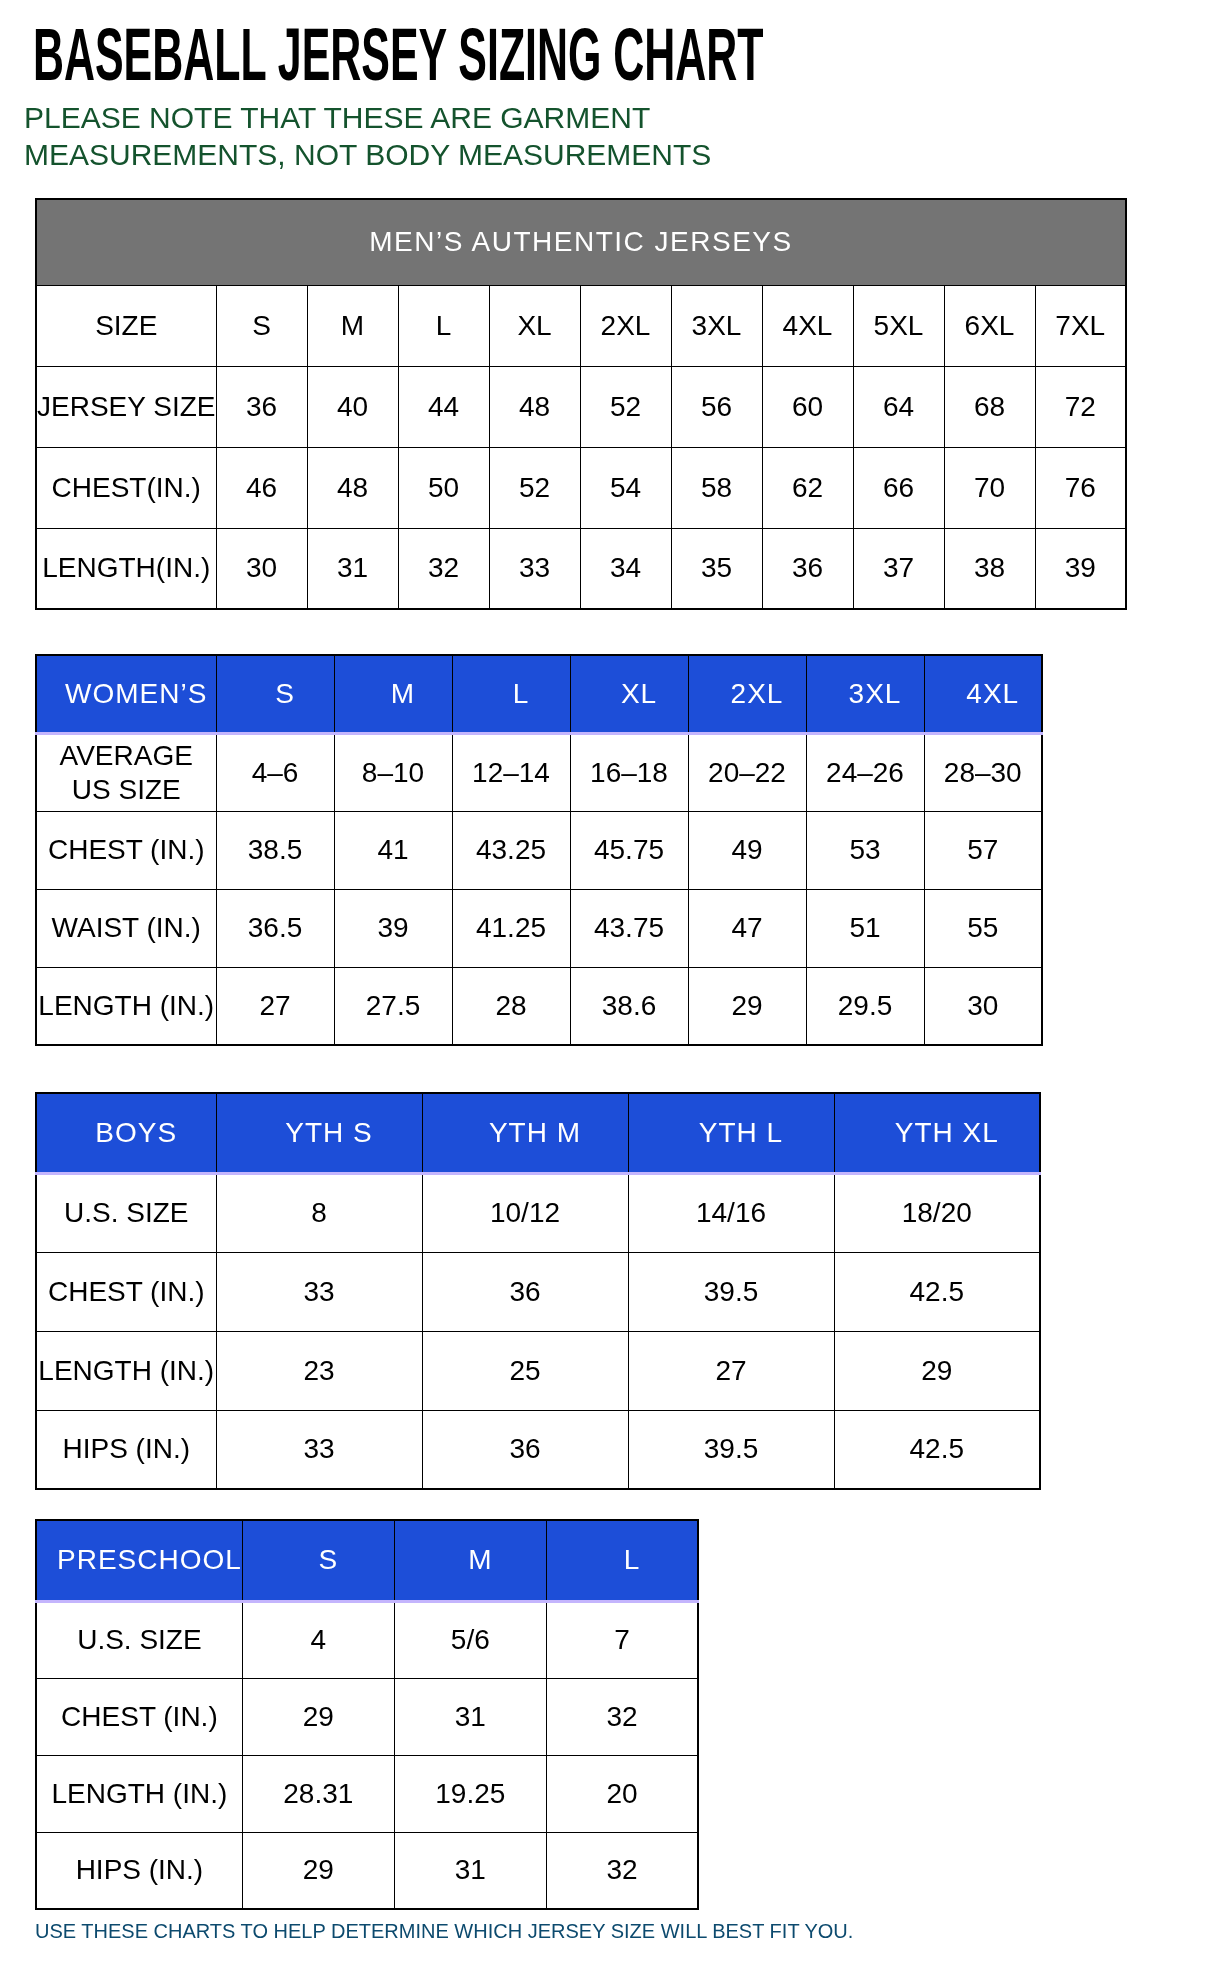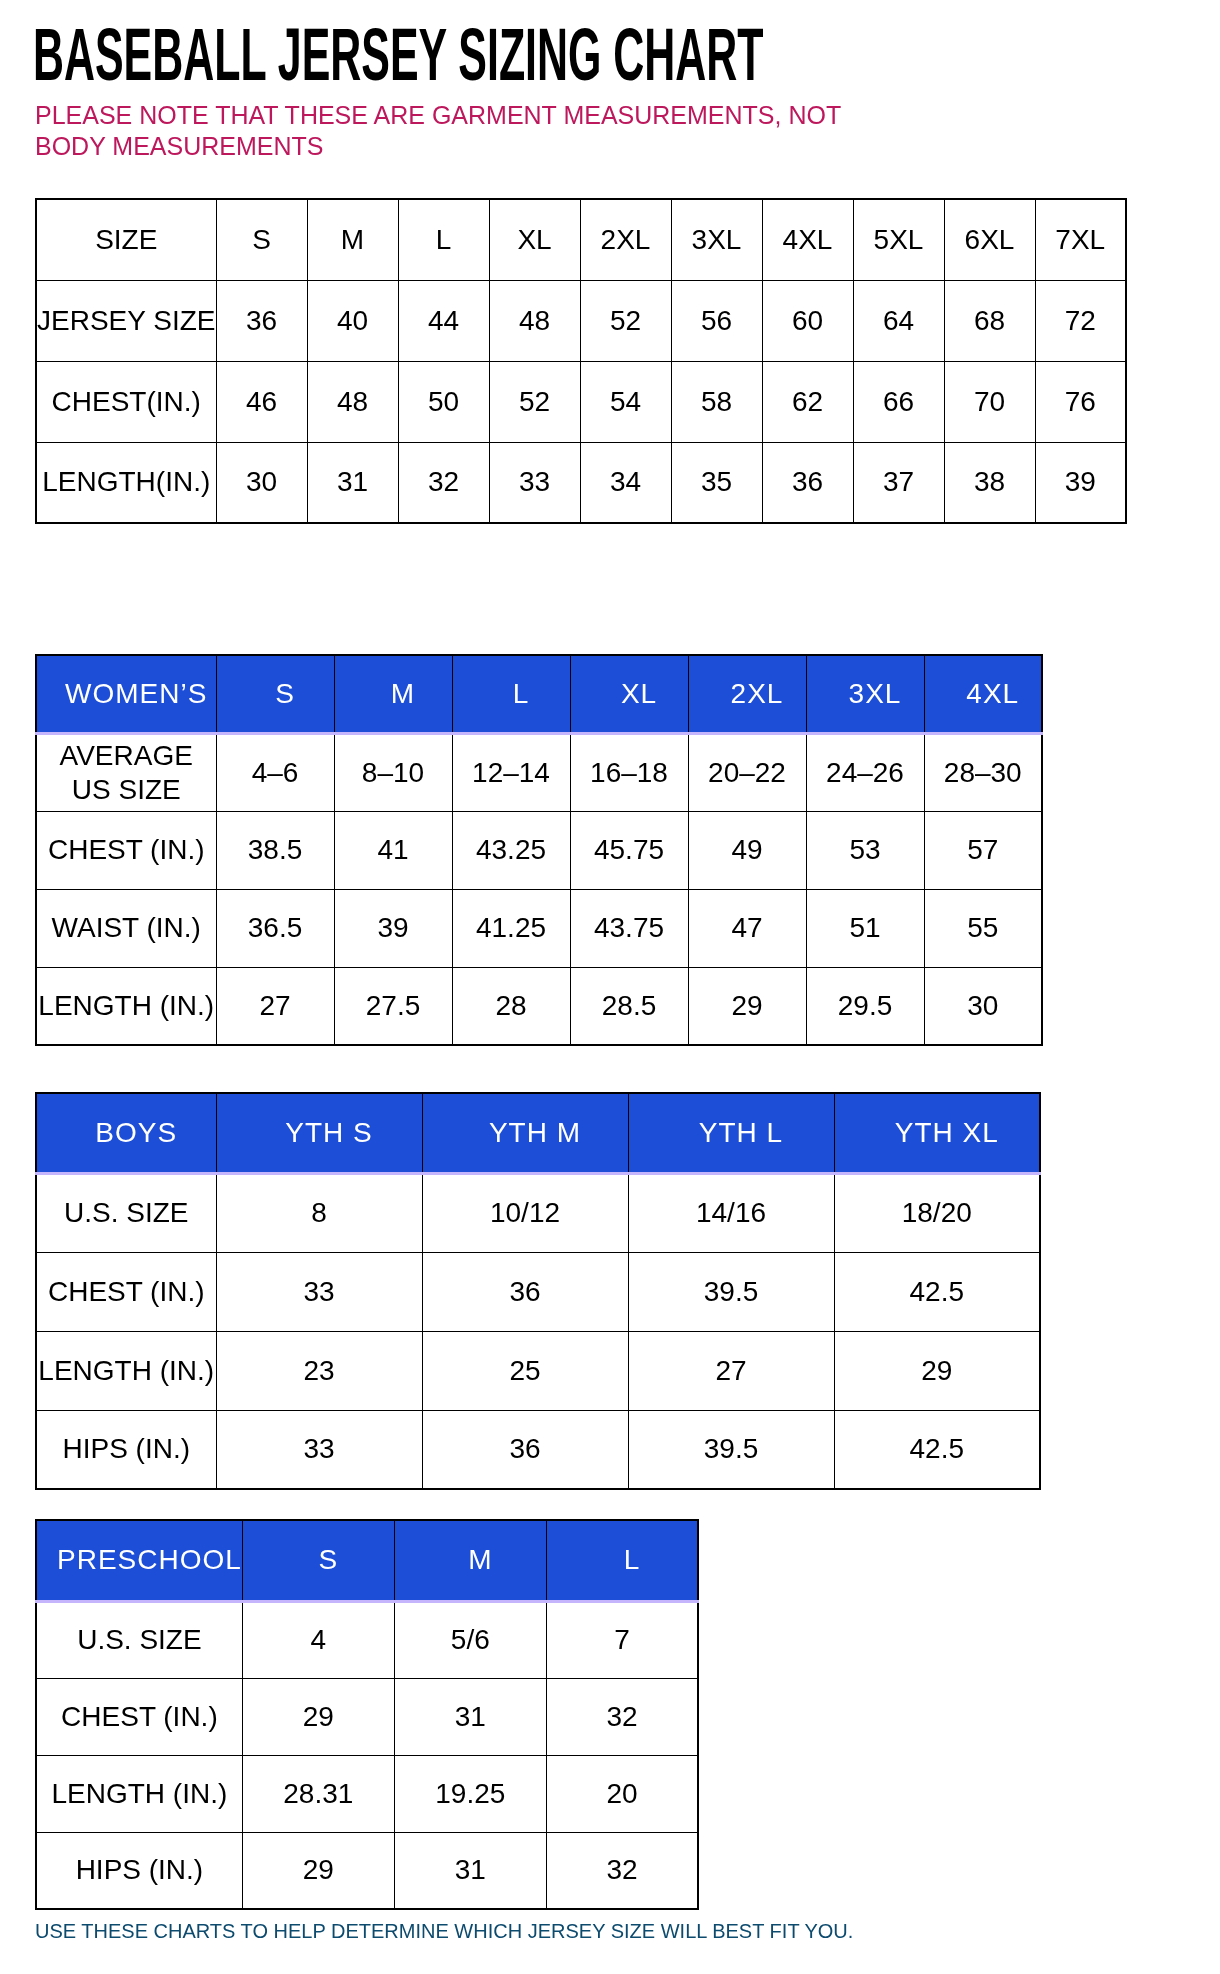--- a/index.html
+++ b/index.html
@@ -3,22 +3,22 @@
 <meta charset="utf-8">
 <style>
   html,body{margin:0;padding:0;background:#fff;}
   #page{position:relative;width:1220px;height:1974px;background:#ffffff;
         font-family:"Liberation Sans", sans-serif;color:#000;overflow:hidden;}
 
   .title{position:absolute;left:33px;top:12px;font-size:74px;font-weight:bold;
          white-space:nowrap;transform:scaleX(0.58);transform-origin:0 0;
          letter-spacing:0px;color:#000;}
 
-  .note{position:absolute;left:35px;top:100px;width:880px;font-size:25px;
-        line-height:1.22;color:#be185d;}
+  .note{position:absolute;left:24px;top:100px;width:880px;font-size:30px;
+        line-height:1.22;color:#14532d;}
 
   .footer{position:absolute;left:35px;top:1920px;width:1180px;font-size:20px;
         color:#0c4a6e;white-space:nowrap;}
 
   table.tbl{position:absolute;border-collapse:collapse;table-layout:fixed;
             border:2px solid #000;background:#fff;}
   table.tbl td{border:1px solid #000;text-align:center;vertical-align:middle;
                font-size:28px;padding:0;overflow:hidden;}
   td.lbl{font-size:26px;line-height:1.2;}
   td.banner{background:#747474;color:#fff;font-size:29px;letter-spacing:1.5px;
@@ -61,20 +61,23 @@
         <col style="width:91px">
         <col style="width:91px">
         <col style="width:91px">
       <col style="width:91px">
         <col style="width:91px">
         <col style="width:91px">
         <col style="width:91px">
         <col style="width:91px">
     </colgroup>
     <tbody>
+        <tr class="banner-row">
+      <td class="banner" colspan="11">MEN’S AUTHENTIC JERSEYS</td>
+    </tr>
     <tr>
       <td class="lbl">SIZE</td>
       <td>S</td>
       <td>M</td>
       <td>L</td>
       <td>XL</td>
       <td>2XL</td>
       <td>3XL</td>
       <td>4XL</td>
       <td>5XL</td>
@@ -173,21 +176,21 @@
       <td>43.75</td>
       <td>47</td>
       <td>51</td>
       <td>55</td>
     </tr>
     <tr>
       <td class="lbl">LENGTH (IN.)</td>
       <td>27</td>
       <td>27.5</td>
       <td>28</td>
-      <td>28.5</td>
+      <td>38.6</td>
       <td>29</td>
       <td>29.5</td>
       <td>30</td>
     </tr>
   </tbody>
     </table>
 
   <table class="tbl boys">
     <colgroup>
       <col style="width:180px">

